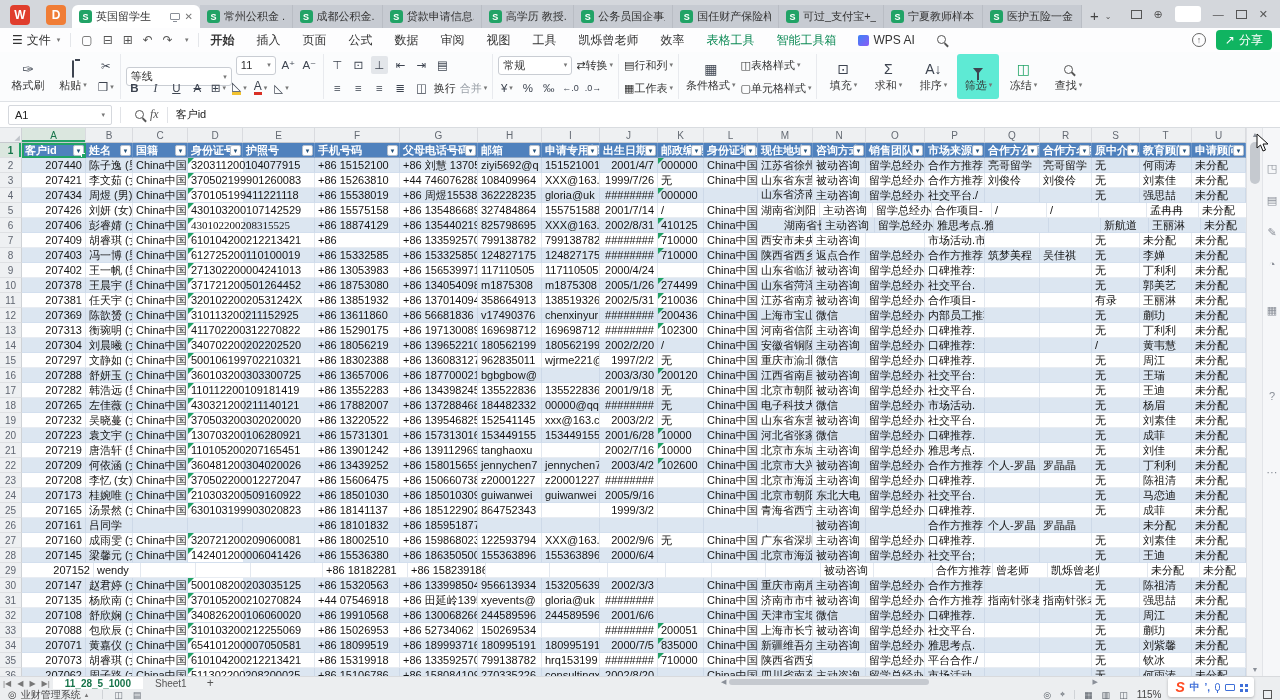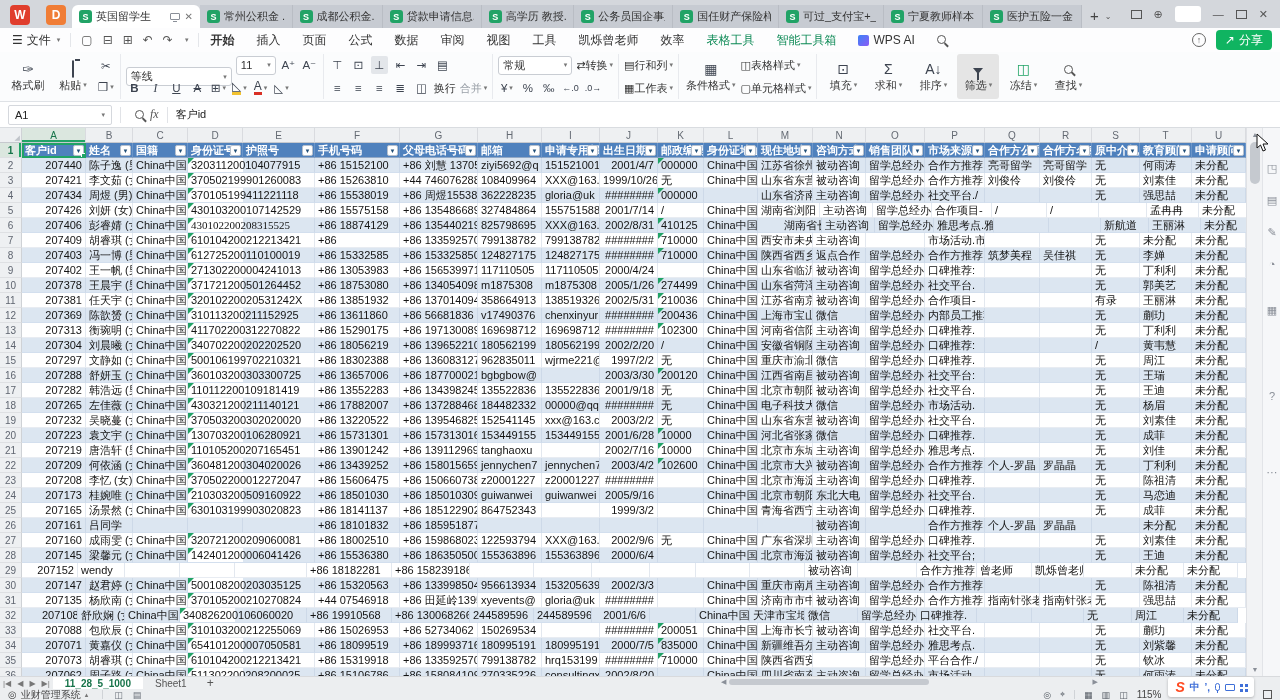--- a/index.html
+++ b/index.html
@@ -36,21 +36,21 @@
   #menuright{position:absolute;right:8px;top:28px;height:24px;display:flex;align-items:center;gap:10px;}
   .upcirc{width:14px;height:14px;border:1px solid #666;border-radius:50%;color:#666;font-size:9px;display:flex;align-items:center;justify-content:center;}
   .sharebtn{background:#10b461;color:#fff;font-size:12px;border-radius:4px;height:20px;display:flex;align-items:center;padding:0 9px;gap:4px;}
   
   #ribbon{position:absolute;top:52px;left:0;width:1280px;height:50px;background:#fbfcfd;border-bottom:1px solid #dfe2e6;display:flex;padding:2px 2px;}
   .rg{display:flex;align-items:center;padding:0 5px;border-right:1px solid #e8eaee;gap:3px;}
   .rgcol{display:flex;flex-direction:column;justify-content:center;gap:3px;}
   .rrow{display:flex;align-items:center;gap:4px;height:20px;}
   .bigbtn{display:flex;flex-direction:column;align-items:center;justify-content:center;min-width:42px;height:45px;font-size:11px;color:#333;border-radius:3px;padding:0 2px;}
   .bigbtn .ico{font-size:14px;height:17px;line-height:17px;color:#3d4450;}
-  .bigbtn.on{background:#e5e5e5;}
+  .bigbtn.on{background:#5eead4;}
   .sbtn{min-width:17px;height:18px;display:flex;align-items:center;justify-content:center;font-size:11.5px;color:#3d4450;border-radius:2px;padding:0 1px;}
   .selbox{border:1px solid #c9cdd3;border-radius:3px;height:19px;display:flex;align-items:center;justify-content:space-between;padding:0 4px;font-size:11px;background:#fff;color:#333;}
   .caret{font-size:7px;color:#777;margin-left:2px;}
   .lblbtn{font-size:11px;color:#333;display:flex;align-items:center;}
   .A-red{border-bottom:3px solid #d93025;line-height:11px;font-size:12px;}
   .A-fill{border-bottom:3px solid #f2c230;line-height:11px;font-size:12px;}
   .funnel{width:0;height:0;border-left:5px solid transparent;border-right:5px solid transparent;border-top:6px solid #3d4450;position:relative;display:inline-block;}
   .funnel::after{content:"";position:absolute;left:-1px;top:-1px;width:2px;height:7px;background:#3d4450;}
   .clipic{width:11px;height:13px;border:1px solid #3d4450;border-radius:1px;position:relative;}
   .clipic::before{content:"";position:absolute;top:-2px;left:2px;width:5px;height:2px;background:#3d4450;}
@@ -475,21 +475,21 @@
         <div class="rownum">3</div>
         <div class="cell right" style="width: 64px;">207421</div>
         <div class="cell" style="width: 47px;">李文茹 (女</div>
         <div class="cell" style="width: 55px;">China中国</div>
         <div class="cell spill tri" style="width: 55px;">370502199901260083</div>
         <div class="cell" style="width: 72px;"></div>
         <div class="cell" style="width: 85px;">+86 15263810</div>
         <div class="cell" style="width: 78px;">+44 7460762888</div>
         <div class="cell" style="width: 64px;">108409964</div>
         <div class="cell" style="width: 58px;">XXX@163.</div>
-        <div class="cell right" style="width: 58px;">1999/10/26</div>
+        <div class="cell right" style="width: 58px;">1999/7/26</div>
         <div class="cell" style="width: 46px;">无</div>
         <div class="cell" style="width: 54px;">China中国</div>
         <div class="cell" style="width: 55px;">山东省东营</div>
         <div class="cell" style="width: 53px;">被动咨询</div>
         <div class="cell" style="width: 59px;">留学总经办</div>
         <div class="cell" style="width: 60px;">合作方推荐</div>
         <div class="cell" style="width: 55px;">刘俊伶</div>
         <div class="cell" style="width: 52px;">刘俊伶</div>
         <div class="cell" style="width: 48px;">无</div>
         <div class="cell" style="width: 52px;">刘素佳</div>
@@ -502,21 +502,21 @@
         <div class="cell" style="width: 55px;">China中国</div>
         <div class="cell spill tri" style="width: 55px;">370105199411221118</div>
         <div class="cell" style="width: 72px;"></div>
         <div class="cell" style="width: 85px;">+86 15538019</div>
         <div class="cell" style="width: 78px;">+86 周煜155380</div>
         <div class="cell" style="width: 64px;">362228235</div>
         <div class="cell" style="width: 58px;">gloria@uk</div>
         <div class="cell right" style="width: 58px;">########</div>
         <div class="cell tri" style="width: 46px;">000000</div>
         <div class="cell" style="width: 54px;"></div>
-        <div class="cell" style="width: 55px;">山东省济南</div>
+        <div class="cell" style="width: 55px; font-family: Liberation Mono, monospace;">山东省济南</div>
         <div class="cell" style="width: 53px;">主动咨询</div>
         <div class="cell" style="width: 59px;">留学总经办</div>
         <div class="cell" style="width: 60px;">社交平台./</div>
         <div class="cell" style="width: 55px;"></div>
         <div class="cell" style="width: 52px;"></div>
         <div class="cell" style="width: 48px;">无</div>
         <div class="cell" style="width: 52px;">强思喆</div>
         <div class="cell" style="width: 54px;">未分配</div>
       </div>
       <div class="grow">
@@ -1090,21 +1090,21 @@
         <div class="cell" style="width: 59px;">留学总经办</div>
         <div class="cell" style="width: 60px;">社交平台;</div>
         <div class="cell" style="width: 55px;"></div>
         <div class="cell" style="width: 52px;"></div>
         <div class="cell" style="width: 48px;">无</div>
         <div class="cell" style="width: 52px;">王迪</div>
         <div class="cell" style="width: 54px;">未分配</div>
       </div>
       <div class="grow">
         <div class="rownum">29</div>
-        <div class="cell right" style="width: 56px;">207152</div>
+        <div class="cell right" style="width: 72px;">207152</div>
         <div class="cell" style="width: 47px;">wendy</div>
         <div class="cell" style="width: 55px;"></div>
         <div class="cell" style="width: 55px;"></div>
         <div class="cell" style="width: 72px;"></div>
         <div class="cell" style="width: 85px;">+86 18182281</div>
         <div class="cell" style="width: 78px;">+86 1582391866</div>
         <div class="cell" style="width: 64px;"></div>
         <div class="cell" style="width: 58px;"></div>
         <div class="cell right" style="width: 58px;"></div>
         <div class="cell" style="width: 46px;"></div>
@@ -1162,21 +1162,21 @@
         <div class="cell" style="width: 59px;">留学总经办</div>
         <div class="cell" style="width: 60px;">合作方推荐</div>
         <div class="cell" style="width: 55px;">指南针张老</div>
         <div class="cell" style="width: 52px;">指南针张老</div>
         <div class="cell" style="width: 48px;">无</div>
         <div class="cell" style="width: 52px;">强思喆</div>
         <div class="cell" style="width: 54px;">未分配</div>
       </div>
       <div class="grow band">
         <div class="rownum">32</div>
-        <div class="cell right" style="width: 56px; padding-left: 20px;">207108</div>
+        <div class="cell right" style="width: 64px; padding-left: 20px;">207108</div>
         <div class="cell" style="width: 47px;">舒欣娴 (女</div>
         <div class="cell" style="width: 55px;">China中国</div>
         <div class="cell spill tri" style="width: 55px;">340826200106060020</div>
         <div class="cell" style="width: 72px;"></div>
         <div class="cell" style="width: 85px;">+86 19910568</div>
         <div class="cell" style="width: 78px;">+86 1300682663</div>
         <div class="cell" style="width: 64px;">244589596</div>
         <div class="cell" style="width: 58px;">244589596</div>
         <div class="cell right" style="width: 58px;">2001/6/6</div>
         <div class="cell" style="width: 46px;"></div>

